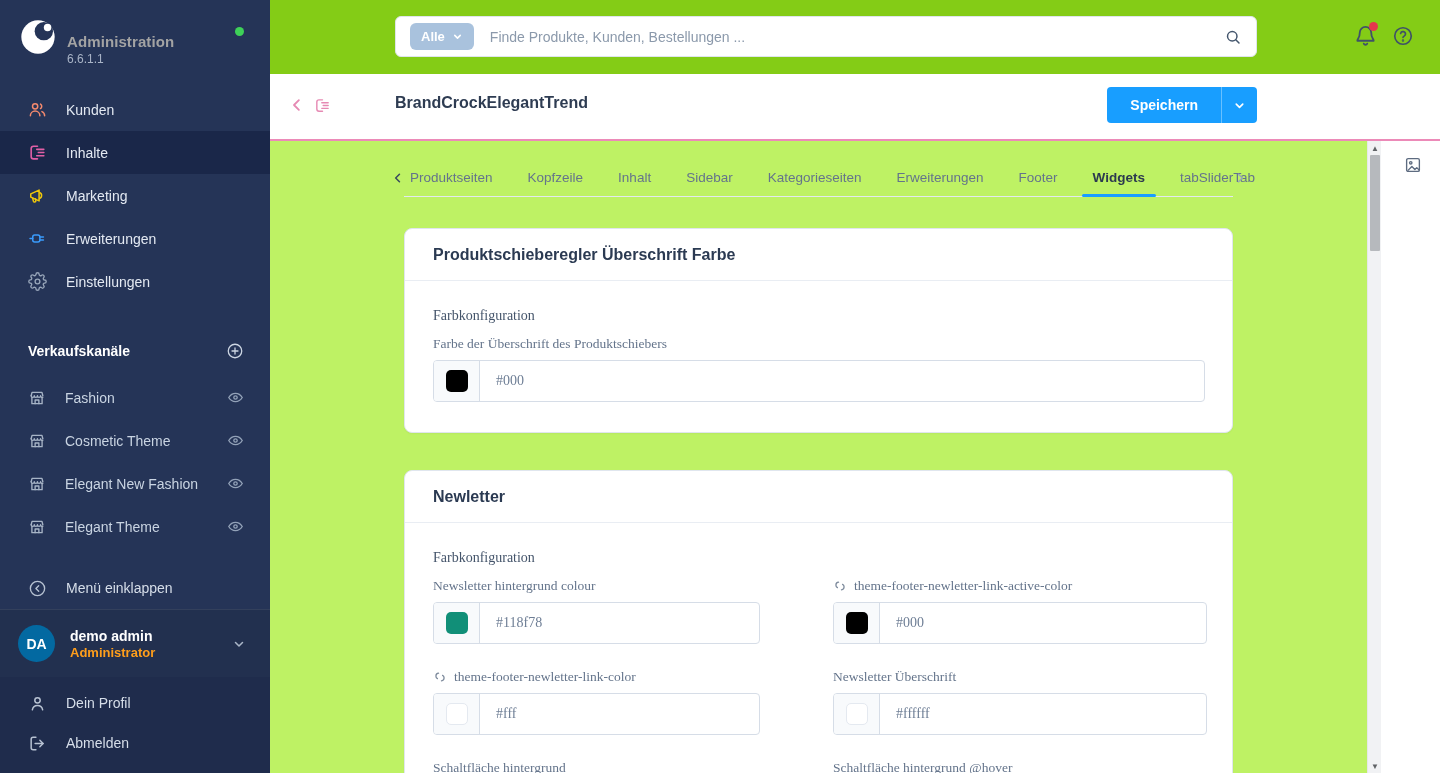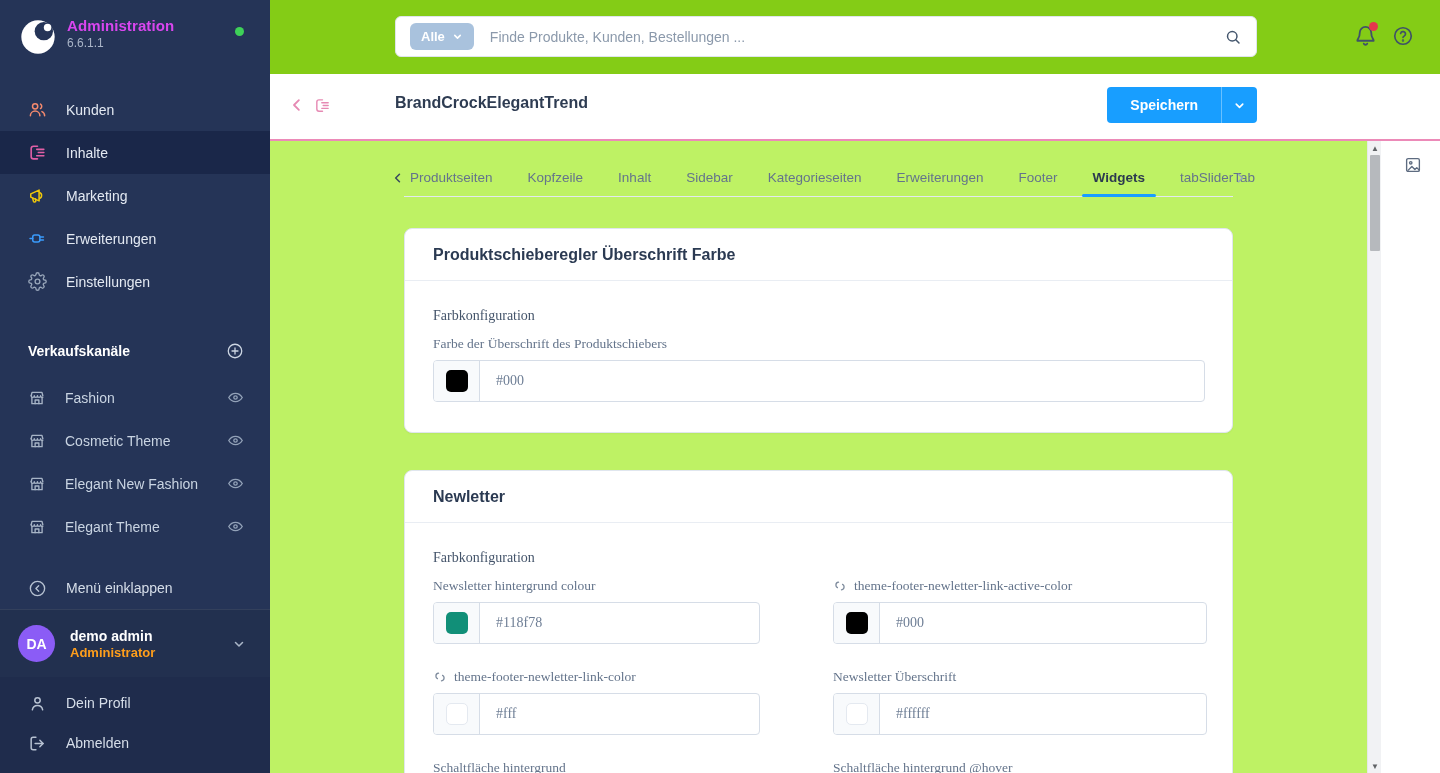--- a/index.html
+++ b/index.html
@@ -7,21 +7,21 @@
   body { font-family:"Liberation Sans","DejaVu Sans",sans-serif; background:#fff; position:relative; }
   .app { position:absolute; inset:0; width:1440px; height:773px; overflow:hidden; }
   svg { display:block; }
 
   
   .sidebar { position:absolute; left:0; top:0; width:270px; height:773px;
     background:#253457; color:#e2e8f1; display:flex; flex-direction:column; }
   .logo-row { display:flex; align-items:flex-start; padding:14px 20px 0 18px; height:66px; position:relative; flex:0 0 auto; }
   .logo-mark { width:40px; height:40px; margin-top:3px; }
   .logo-text { margin-left:9px; margin-top:3px; }
-  .app-title { font-size:15px; font-weight:700; color:#d946ef; letter-spacing:.1px; }
+  .app-title { font-size:15px; font-weight:700; color:#a3a3a3; letter-spacing:.1px;margin-top:16px; }
   .app-version { font-size:12px; color:#a9b4c7; margin-top:2px; }
   .status-dot { position:absolute; right:26px; top:27px; width:9px; height:9px; border-radius:50%; }
 
   .side-menu { margin-top:22px; flex:0 0 auto; }
   .side-item { height:43px; display:flex; align-items:center; padding:0 24px 0 28px; gap:19px;
     font-size:14px; color:#e3e9f2; cursor:pointer; }
   .side-item.active { background:#1a2749; }
   .side-icon { width:19px; height:19px; flex:0 0 auto; }
   .side-icon svg { width:100%; height:100%; }
 
@@ -310,21 +310,21 @@
       <span class="side-icon">
         <svg viewBox="0 0 24 24" fill="none" stroke="currentColor" stroke-width="1.7" stroke-linecap="round" stroke-linejoin="round">
             <circle cx="12" cy="12" r="9"></circle>
             <path d="M13.5 8.5 10 12l3.5 3.5"></path>
           </svg>
       </span>
       <span>Menü einklappen</span>
     </div>
 
     <div class="user-card">
-      <div class="avatar" style="background: #8b5cf6;">DA</div>
+      <div class="avatar" style="background: #0369a1;">DA</div>
       <div class="user-meta">
         <div class="user-name">demo admin</div>
         <div class="user-role">Administrator</div>
       </div>
       <span class="user-chevron">
         <svg viewBox="0 0 24 24" fill="none" stroke="currentColor" stroke-width="2.6" stroke-linecap="round" stroke-linejoin="round">
             <path d="M6 9.5l6 6 6-6"></path>
           </svg>
       </span>
     </div>

